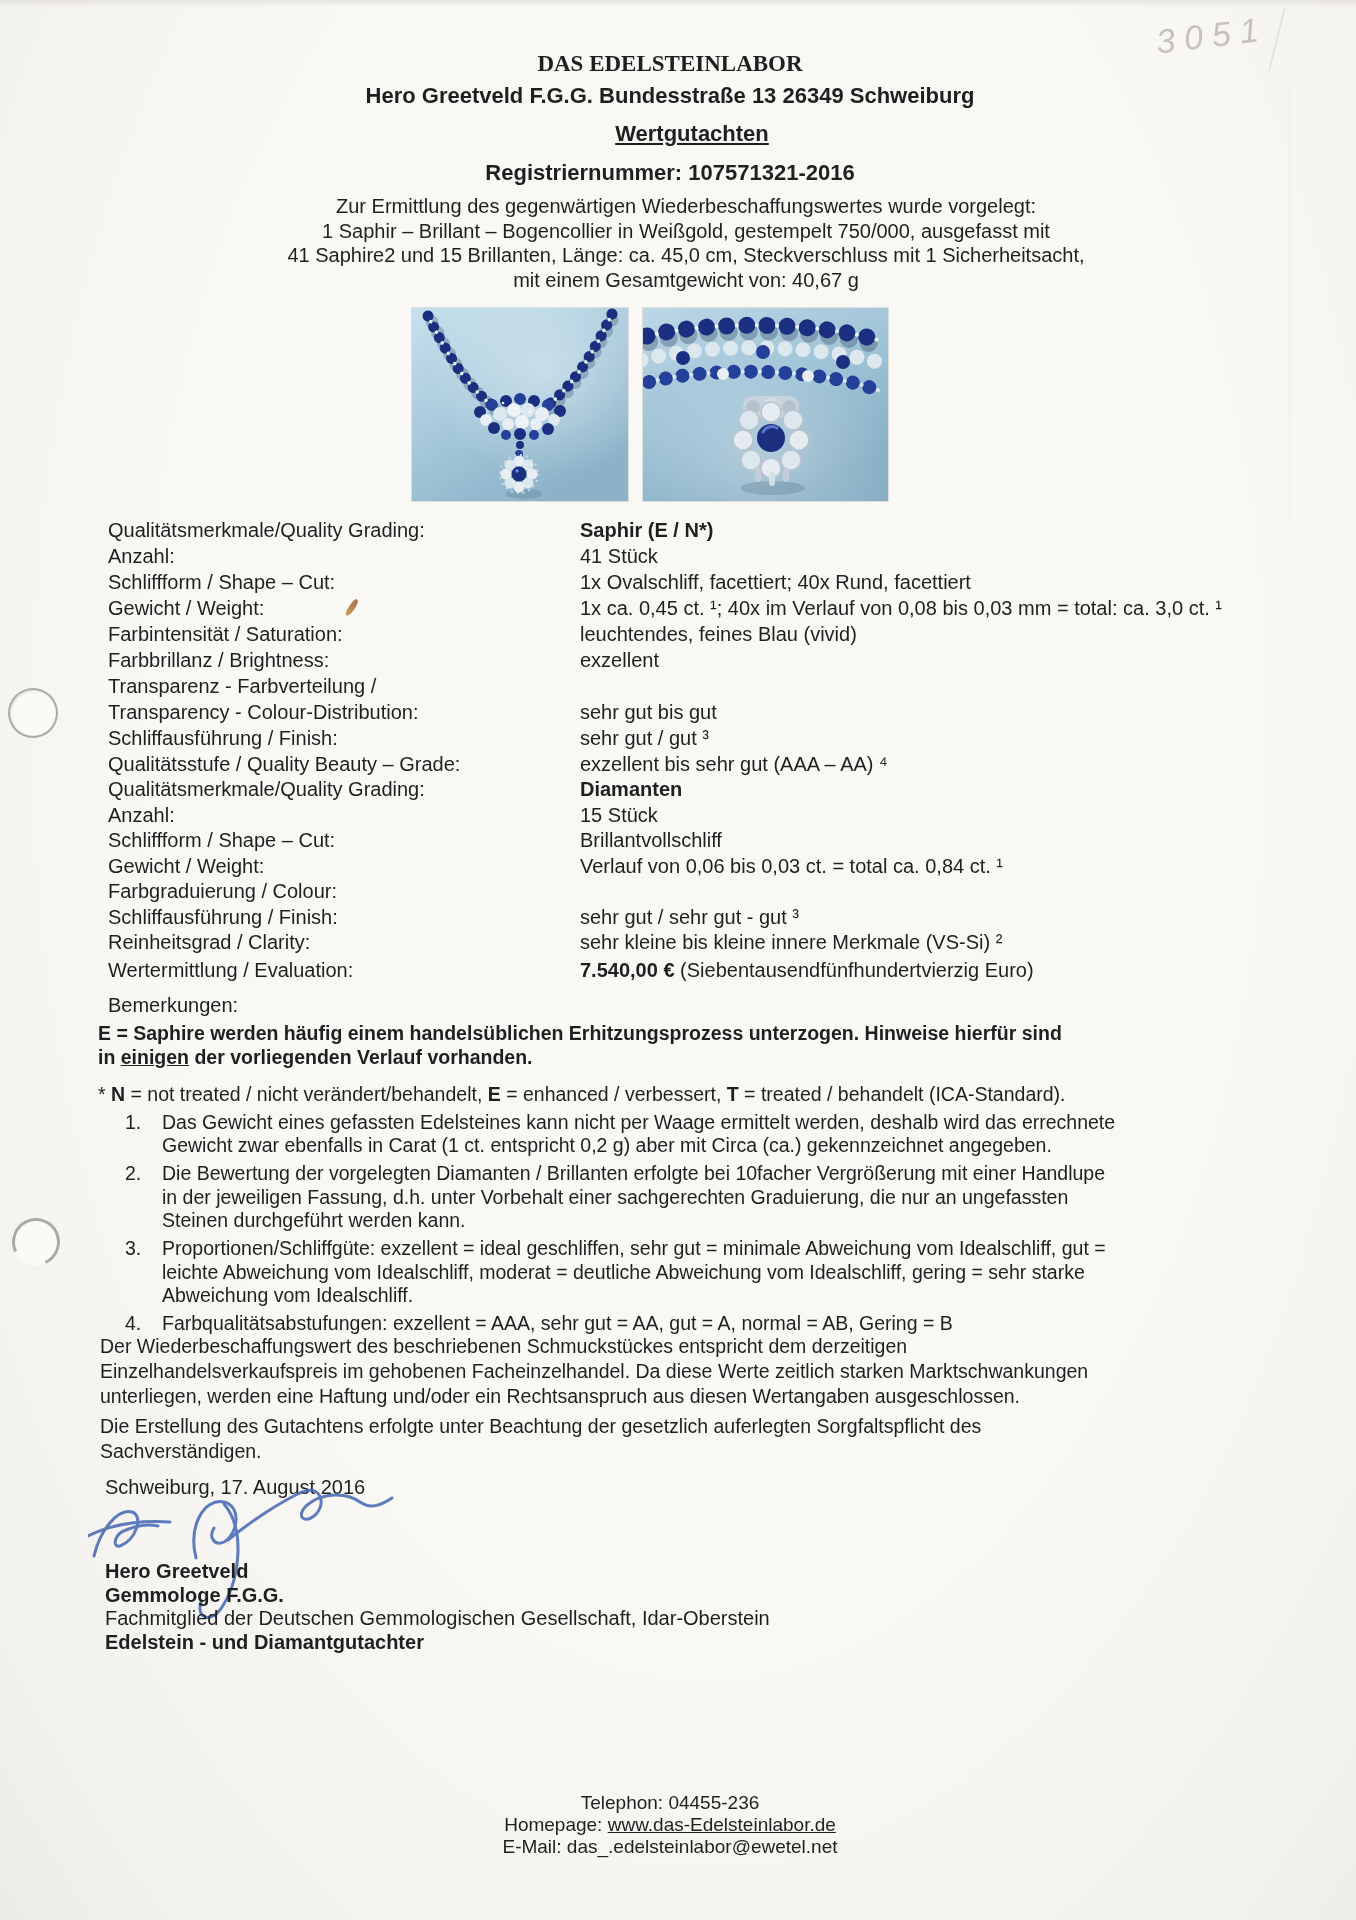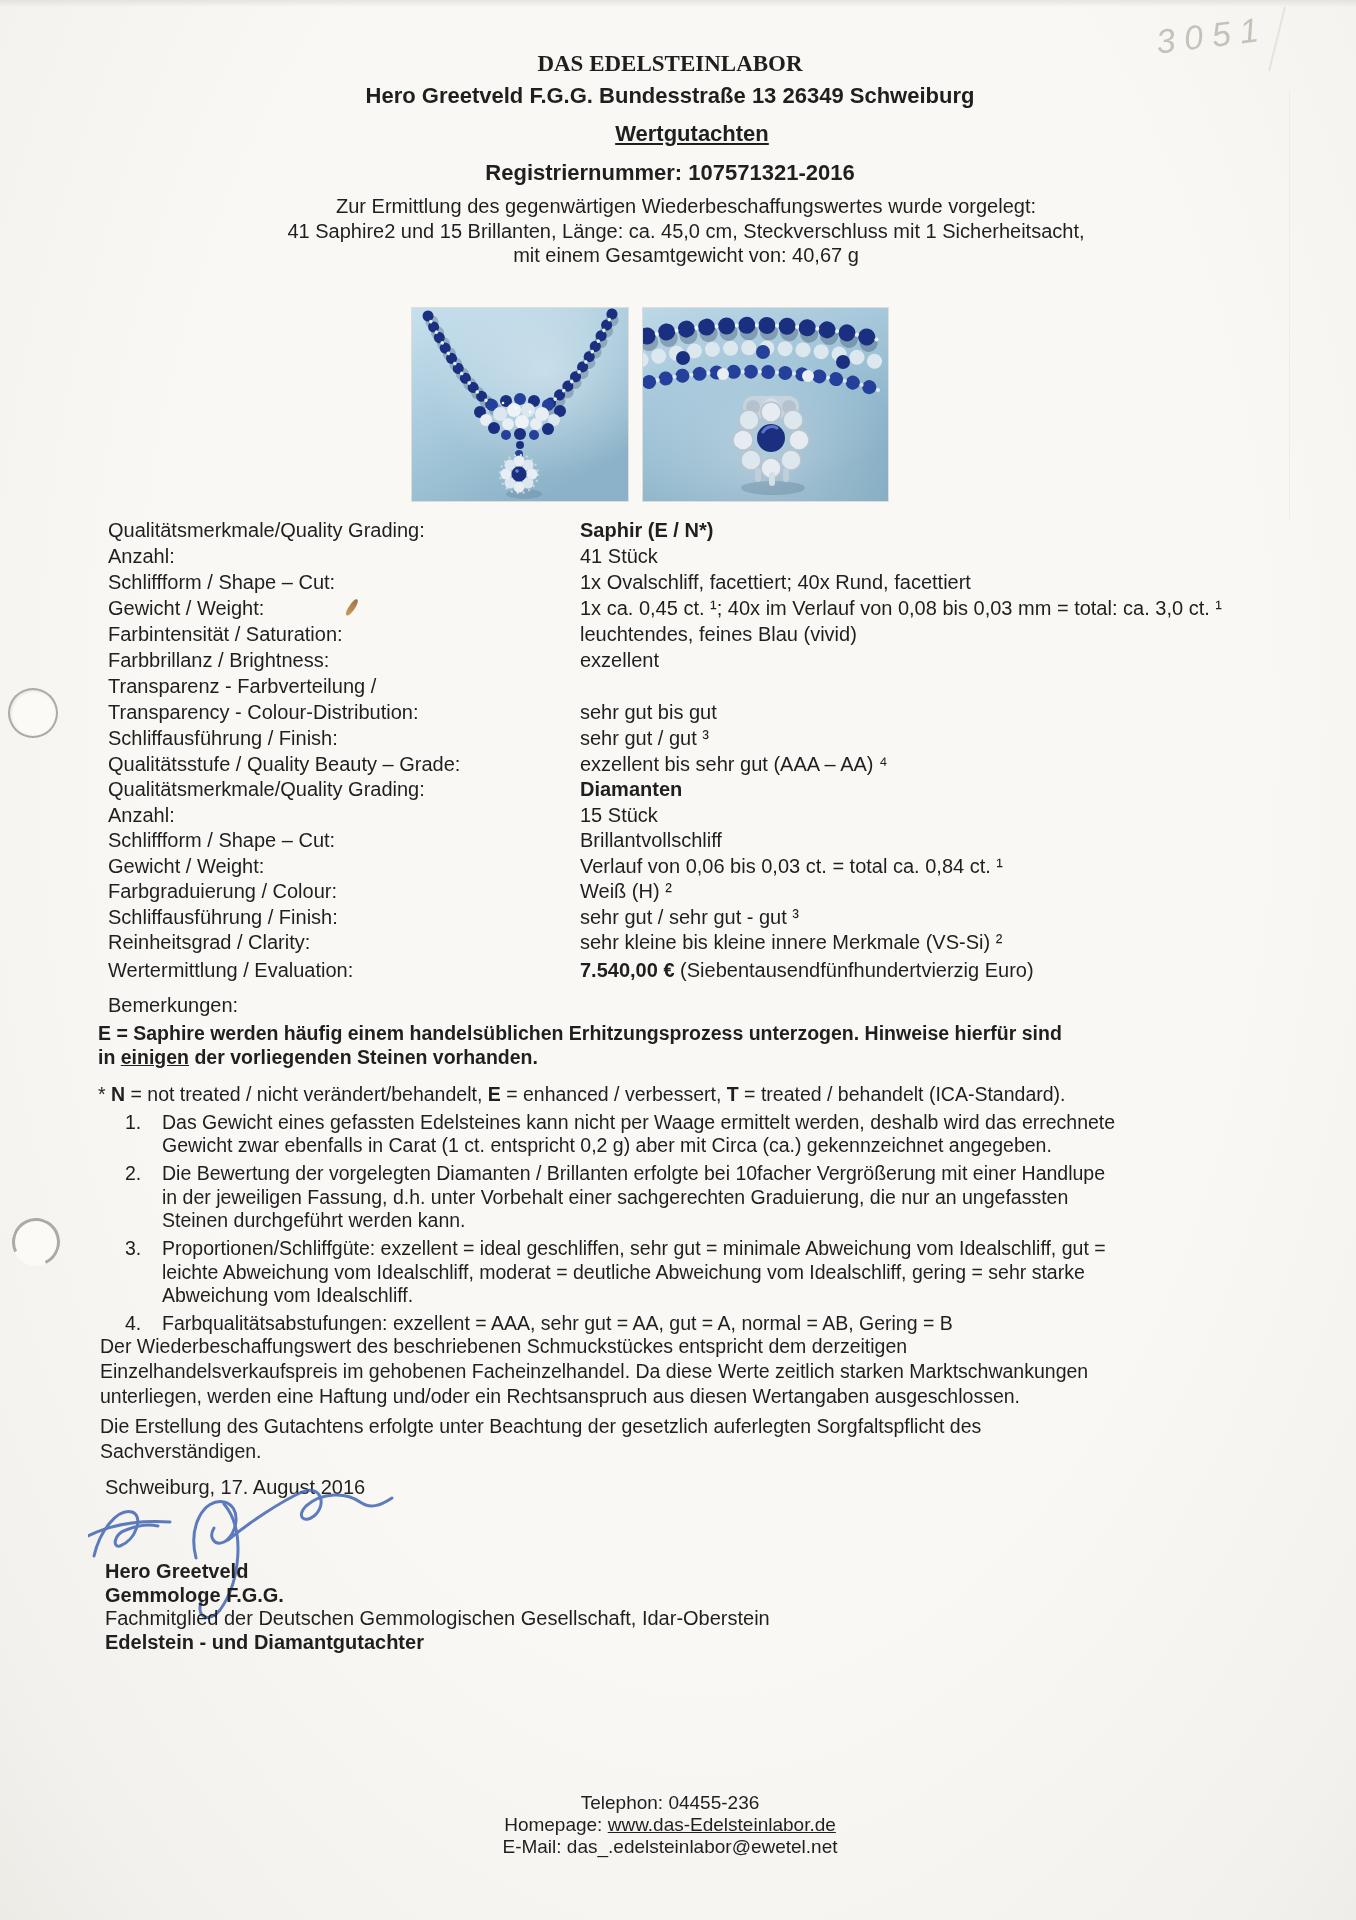--- a/index.html
+++ b/index.html
@@ -87,20 +87,21 @@
 
   <div class="header-block">
     <div class="lab-name">DAS EDELSTEINLABOR</div>
     <div class="address">Hero Greetveld F.G.G. Bundesstraße 13  26349 Schweiburg</div>
     <div class="doc-type-wrap"><span class="doc-type">Wertgutachten</span></div>
     <div class="registration">Registriernummer: 107571321-2016</div>
   </div>
 
   <div class="intro-block">
     <div>Zur Ermittlung des gegenwärtigen Wiederbeschaffungswertes wurde vorgelegt:</div>
+    <div>1 Saphir – Brillant – Bogencollier in Weißgold, gestempelt 750/000, ausgefasst mit</div>
     <div>41 Saphire2 und 15 Brillanten, Länge: ca. 45,0 cm, Steckverschluss mit 1 Sicherheitsacht,</div>
     <div>mit einem Gesamtgewicht von: 40,67 g</div>
   </div>
 
   <div class="photos">
     <div class="photo">
       <svg width="216" height="193" viewBox="0 0 216 193">
         <defs>
           <linearGradient id="pbg1" x1="0" y1="0" x2="0.6" y2="1">
             <stop offset="0" stop-color="#c8e0ed"></stop>
@@ -269,21 +270,20 @@
     <div class="row">
         <span class="lbl">Schliffform / Shape – Cut:</span>
         <span class="val">Brillantvollschliff</span>
       </div>
     <div class="row">
         <span class="lbl">Gewicht / Weight:</span>
         <span class="val">Verlauf von 0,06 bis 0,03 ct. = total ca. 0,84 ct. ¹</span>
       </div>
     <div class="row">
         <span class="lbl">Farbgraduierung / Colour:</span>
-        <span class="val">Weiß (H) ²</span>
       </div>
     <div class="row">
         <span class="lbl">Schliffausführung / Finish:</span>
         <span class="val">sehr gut / sehr gut - gut ³</span>
       </div>
     <div class="row">
         <span class="lbl">Reinheitsgrad / Clarity:</span>
         <span class="val">sehr kleine bis kleine innere Merkmale (VS-Si) ²</span>
       </div>
   </div>
@@ -297,21 +297,21 @@
 
   <div class="grading remarks">
     <div class="row">
         <span class="lbl">Bemerkungen:</span>
       </div>
   </div>
 
   <div class="notes">
     <div class="note-e">
       <div>E = Saphire werden häufig einem handelsüblichen Erhitzungsprozess unterzogen. Hinweise hierfür sind</div>
-      <div><span>in </span><span class="uline">einigen</span><span> der vorliegenden Steinen vorhanden.</span></div>
+      <div><span>in </span><span class="uline">einigen</span><span> der vorliegenden Verlauf vorhanden.</span></div>
     </div>
     <div class="note-n"><span>* </span><span class="bold">N</span><span> = not treated / nicht verändert/behandelt, </span><span class="bold">E</span><span> = enhanced / verbessert, </span><span class="bold">T</span><span> = treated / behandelt (ICA-Standard).</span></div>
 
     <div class="fn-item">
       <div class="fn-num">1.</div>
       <div class="fn-lines">
         <div>Das Gewicht eines gefassten Edelsteines kann nicht per Waage ermittelt werden, deshalb wird das errechnete</div>
         <div>Gewicht zwar ebenfalls in Carat (1 ct. entspricht 0,2 g) aber mit Circa (ca.) gekennzeichnet angegeben.</div>
       </div>
     </div>

